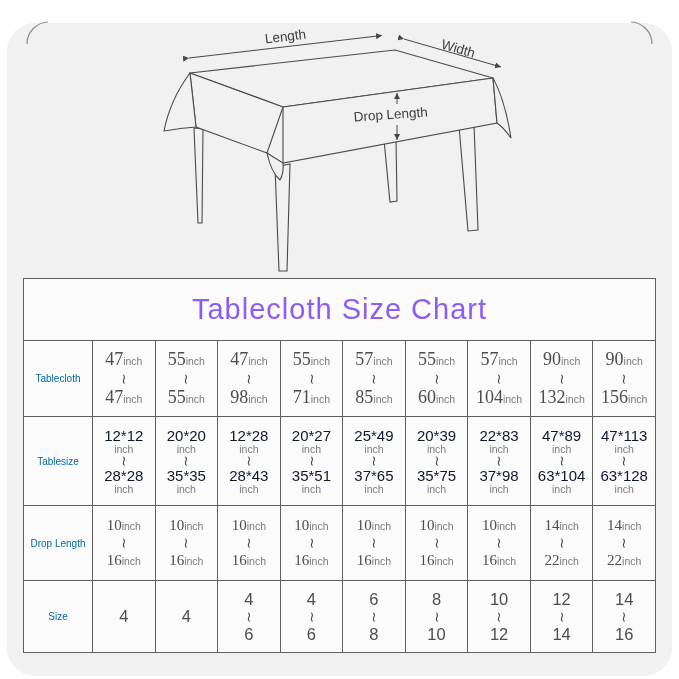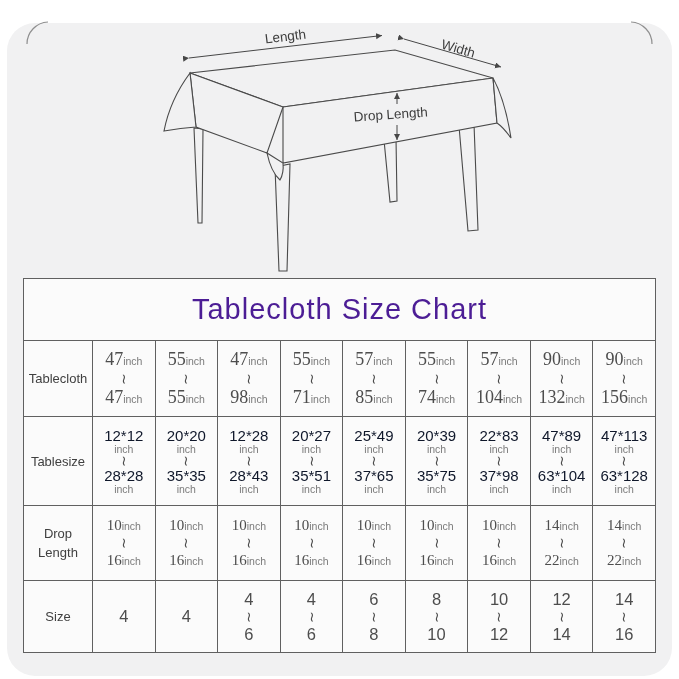--- a/index.html
+++ b/index.html
@@ -6,26 +6,26 @@
   html,body { width: 679px; height: 679px; background: #ffffff; overflow: hidden;
               font-family: "Liberation Sans", "DejaVu Sans", sans-serif; }
   .page { position: relative; width: 679px; height: 679px; background: #ffffff; }
   .card { position: absolute; left: 7px; top: 23px; width: 665px; height: 653px;
           background: #f1f1f2; border-radius: 28px; }
   .illus { position: absolute; left: 0; top: 0; z-index: 2; }
 
   table.chart { position: absolute; left: 23px; top: 278px; width: 633px; height: 374px;
                 border-collapse: collapse; table-layout: fixed; background: #fbfbfb; z-index: 3; }
   table.chart td { border: 1px solid #606060; text-align: center; vertical-align: middle; padding: 0; }
-  tr.r-title td { height: 62px; font-size: 29px; color: #4c1d95; letter-spacing: 1px; }
+  tr.r-title td { height: 62px; font-size: 29px; color: #8b5cf6; letter-spacing: 1px; }
   tr.r-tablecloth { height: 76px; }
   tr.r-tablesize  { height: 89px; }
   tr.r-drop       { height: 75px; }
   tr.r-seats      { height: 72px; }
-  td.rl { font-size: 13px; color: #404040; line-height: 19px; }
+  td.rl { font-size: 10px; color: #0369a1; line-height: 19px; }
 
   .vline { line-height: 22px; white-space: nowrap; }
   .num  { font-size: 18px; color: #4d4d4d; font-family: Liberation Serif, serif; }
   .unit { font-size: 10.5px; color: #7a7a7a; }
   td.drop_length .num { font-size: 15px; }
   td.drop_length .vline { line-height: 19px; }
 
   .num2  { font-size: 15px; color: #0f172a; line-height: 17px; white-space: nowrap; }
   .unit2 { font-size: 10.5px; color: #7a7a7a; line-height: 11px; }
 
@@ -122,21 +122,21 @@
             <div class="vline"><span class="num">71</span><span class="unit">inch</span></div>
           </td>
           <td class="cell tablecloth">
             <div class="vline"><span class="num">57</span><span class="unit">inch</span></div>
             <div class="tilde"><span class="tchar">~</span></div>
             <div class="vline"><span class="num">85</span><span class="unit">inch</span></div>
           </td>
           <td class="cell tablecloth">
             <div class="vline"><span class="num">55</span><span class="unit">inch</span></div>
             <div class="tilde"><span class="tchar">~</span></div>
-            <div class="vline"><span class="num">74</span><span class="unit">inch</span></div>
+            <div class="vline"><span class="num">60</span><span class="unit">inch</span></div>
           </td>
           <td class="cell tablecloth">
             <div class="vline"><span class="num">57</span><span class="unit">inch</span></div>
             <div class="tilde"><span class="tchar">~</span></div>
             <div class="vline"><span class="num">104</span><span class="unit">inch</span></div>
           </td>
           <td class="cell tablecloth">
             <div class="vline"><span class="num">90</span><span class="unit">inch</span></div>
             <div class="tilde"><span class="tchar">~</span></div>
             <div class="vline"><span class="num">132</span><span class="unit">inch</span></div>

